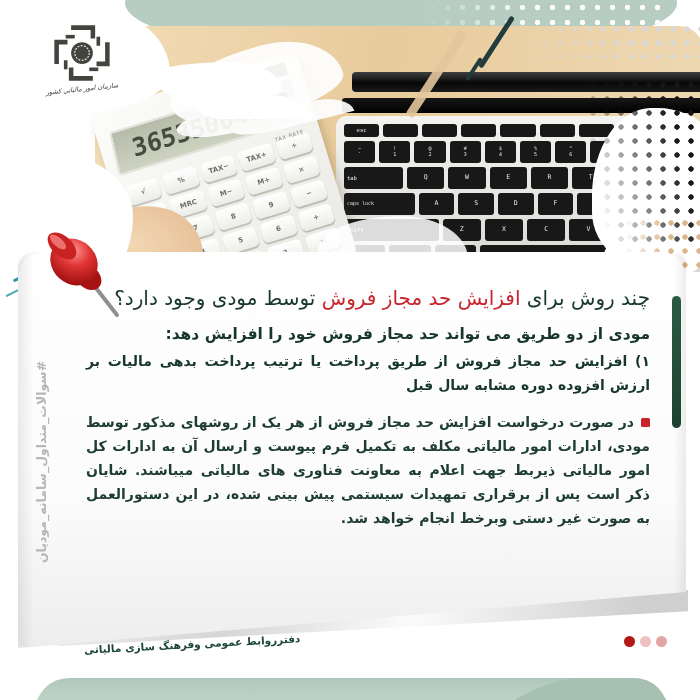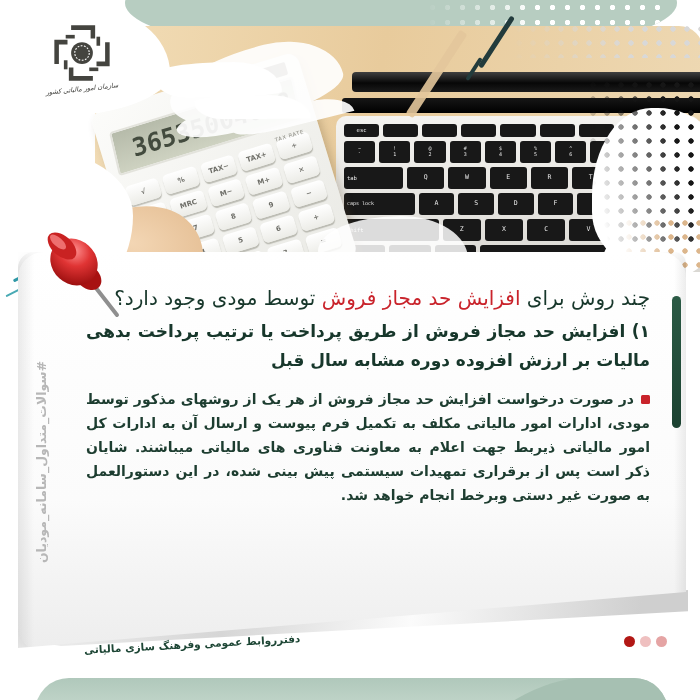--- a/index.html
+++ b/index.html
@@ -115,21 +115,21 @@
   .pushpin{position:absolute;left:38px;top:228px;width:100px;height:100px;z-index:9;}
   .hashtag{position:absolute;left:41px;top:462px;z-index:7;white-space:nowrap;
            transform:translate(-50%,-50%) rotate(-90deg);direction:rtl;
            font-size:12.5px;font-weight:bold;color:#b7b7b7;letter-spacing:.3px;}
   
   .content{position:absolute;right:50px;left:86px;top:286px;z-index:8;direction:rtl;
            color:#17372b;text-align:justify;-moz-text-align-last:right;text-align-last:right;}
   .title{font-size:20px;font-weight:normal;white-space:nowrap;letter-spacing:-.3px;}
   .title .hl{color:#c9232b;}
   .intro{margin-top:15px;font-size:15.5px;font-weight:bold;}
-  .item{margin-top:7px;font-size:17px;font-weight:bold;line-height:1.7;}
+  .item{margin-top:7px;font-size:14px;font-weight:bold;line-height:1.7;}
   .note{margin-top:12px;font-size:14px;font-weight:bold;line-height:1.72;color:#1d3d30;}
   .bullet{display:inline-block;width:9px;height:9px;background:#c9232b;margin-left:7px;border-radius:1.5px;}
   
   .credit{position:absolute;left:84px;top:638px;z-index:8;direction:rtl;
           font-size:10.5px;font-weight:bold;color:#1d4635;transform:rotate(-3deg);}
   .dots3{position:absolute;left:624px;top:636px;z-index:8;display:flex;gap:5px;}
   .dot{width:11px;height:11px;border-radius:50%;}
   .dot1{background:#b21815;} .dot2{background:#efc0c0;} .dot3{background:#e5a4a4;}
   .bottom-band{position:absolute;left:35px;top:678px;width:633px;height:50px;z-index:1;
                border-radius:34px 34px 0 0;overflow:hidden;
@@ -467,20 +467,21 @@
     <ellipse cx="24" cy="18" rx="17" ry="10" transform="rotate(42 24 18)" fill="#c92222"></ellipse>
     <ellipse cx="20" cy="14" rx="10" ry="4.5" transform="rotate(42 20 14)" fill="#f47d7d" opacity="0.85"></ellipse>
   </svg>
 
   <div class="hashtag">#سوالات_متداول_سامانه_مودیان</div>
 
   <div class="content">
     <div class="title">
       <span>چند روش برای </span><span class="hl">افزایش حد مجاز فروش</span><span> توسط مودی وجود دارد؟</span>
     </div>
+    <div class="intro">مودی از دو طریق می تواند حد مجاز فروش خود را افزایش دهد:</div>
     <div class="item">۱) افزایش حد مجاز فروش از طریق پرداخت یا ترتیب پرداخت بدهی مالیات بر ارزش افزوده دوره مشابه سال قبل</div>
     <div class="note">
       <span class="bullet"></span><span>در صورت درخواست افزایش حد مجاز فروش از هر یک از روشهای مذکور توسط مودی، ادارات امور مالیاتی مکلف به تکمیل فرم پیوست و ارسال آن به ادارات کل امور مالیاتی ذیربط جهت اعلام به معاونت فناوری های مالیاتی میباشند. شایان ذکر است پس از برقراری تمهیدات سیستمی پیش بینی شده، در این دستورالعمل به صورت غیر دستی وبرخط انجام خواهد شد.</span>
     </div>
   </div>
 
   <div class="credit">دفترروابط عمومی وفرهنگ سازی مالیاتی</div>
   <div class="dots3">
     <div class="dot dot1"></div>
     <div class="dot dot2"></div>

